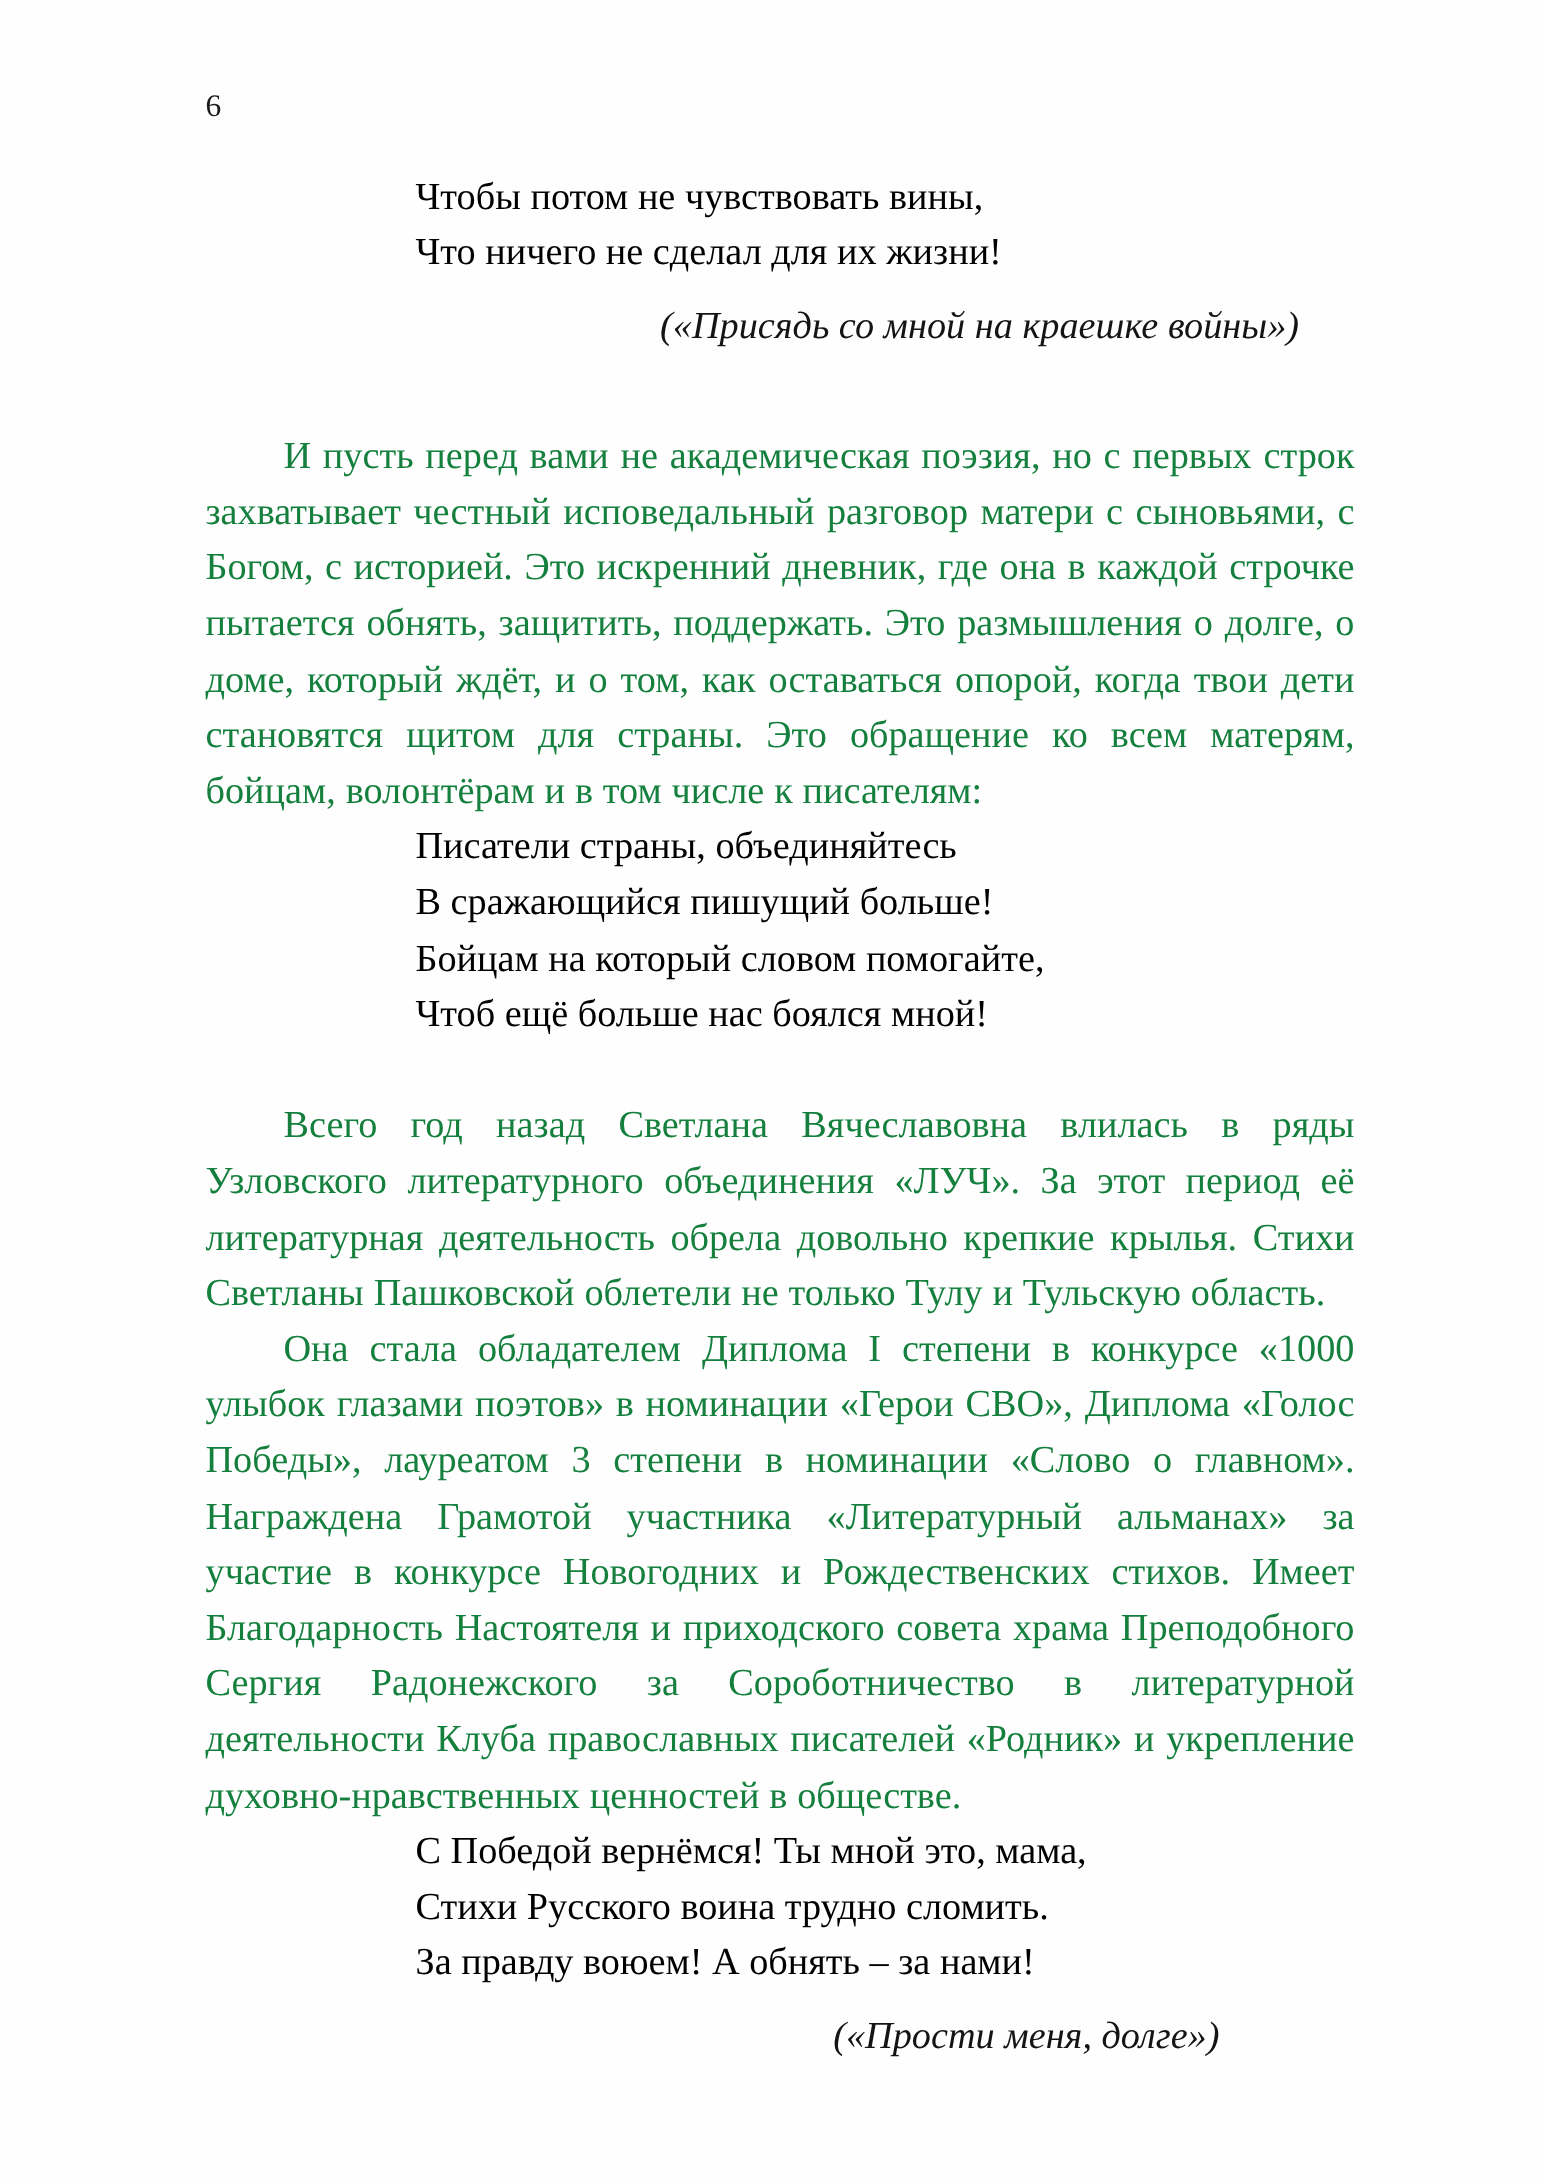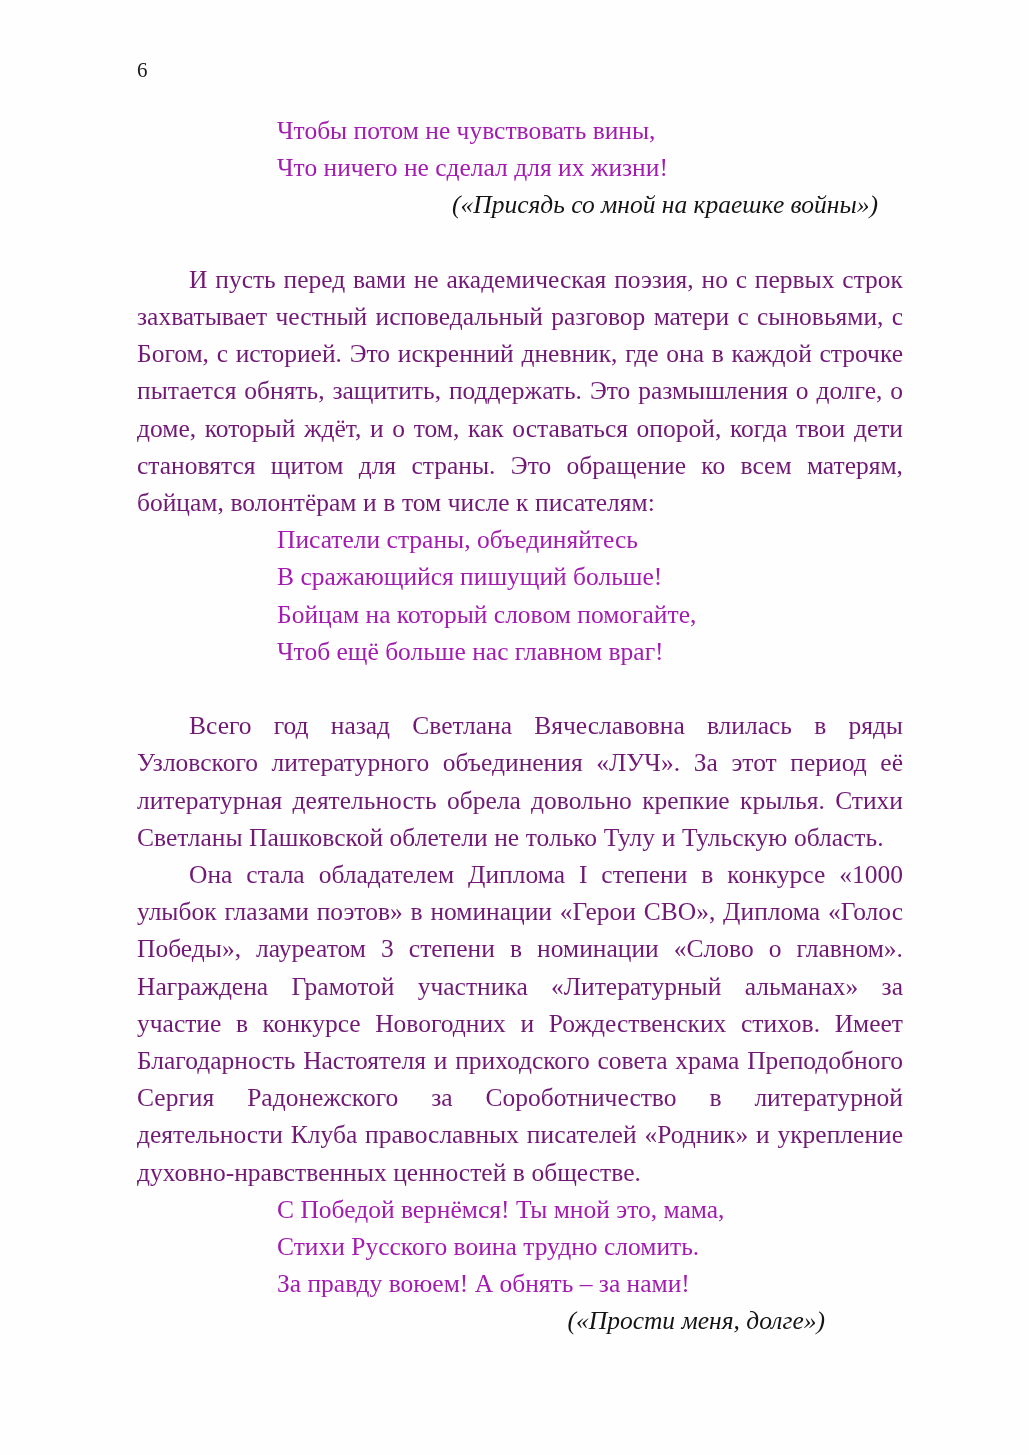--- a/index.html
+++ b/index.html
@@ -41,38 +41,38 @@
     top: 112px;
     width: 766px;
   }
 
   .para {
     margin: 0;
     font-size: 25.5px;
     line-height: 37.2px;
     text-align: justify;
     text-indent: 52px;
-    color: #701a75;
+    color: #15803d;
     hyphens: none;
     word-spacing: 0.2px;
   }
   .para:last-child { text-align-last: left; }
 
   .verse {
     margin: 0;
     padding-left: 140px;
     font-size: 25.5px;
     line-height: 37.2px;
-    color: #a21caf;
+    color: #000000;
     text-align: left;
   }
   .verse .vline { display: block; white-space: pre; }
 
   .attrib {
-    margin: 0;
+    margin: 12px;
     font-size: 25.5px;
     line-height: 37.2px;
     font-style: italic;
     text-align: right;
     padding-right: 25px;
     color: #141414;
   }
   .attrib.pull-1 { padding-right: 25px; }
   .attrib.pull-2 { padding-right: 45px; }
   .attrib.pull-3 { padding-right: 78px; }
@@ -95,21 +95,21 @@
     <div class="attrib pull-1">(«Присядь со мной на краешке войны»)</div>
 
     <span class="gap"></span>
 
     <p class="para">И пусть перед вами не академическая поэзия, но с первых строк захватывает честный исповедальный разговор матери с сыновьями, с Богом, с историей. Это искренний дневник, где она в каждой строчке пытается обнять, защитить, поддержать. Это размышления о долге, о доме, который ждёт, и о том, как оставаться опорой, когда твои дети становятся щитом для страны. Это обращение ко всем матерям, бойцам, волонтёрам и в том числе к писателям:</p>
 
     <div class="verse">
       <span class="vline">Писатели страны, объединяйтесь</span>
       <span class="vline">В сражающийся пишущий больше!</span>
       <span class="vline">Бойцам на который словом помогайте,</span>
-      <span class="vline">Чтоб ещё больше нас главном враг!</span>
+      <span class="vline">Чтоб ещё больше нас боялся мной!</span>
     </div>
 
     <span class="gap"></span>
 
     <p class="para">Всего год назад Светлана Вячеславовна влилась в ряды Узловского литературного объединения «ЛУЧ». За этот период её литературная деятельность обрела довольно крепкие крылья. Стихи Светланы Пашковской облетели не только Тулу и Тульскую область.</p>
 
     <p class="para">Она стала обладателем Диплома I степени в конкурсе «1000 улыбок глазами поэтов» в номинации «Герои СВО», Диплома «Голос Победы», лауреатом 3 степени в номинации «Слово о главном». Награждена Грамотой участника «Литературный альманах» за участие в конкурсе Новогодних и Рождественских стихов. Имеет Благодарность Настоятеля и приходского совета храма Преподобного Сергия Радонежского за Сороботничество в литературной деятельности Клуба православных писателей «Родник» и укрепление духовно-нравственных ценностей в обществе.</p>
 
     <div class="verse">
       <span class="vline">С Победой вернёмся! Ты мной это, мама,</span>

